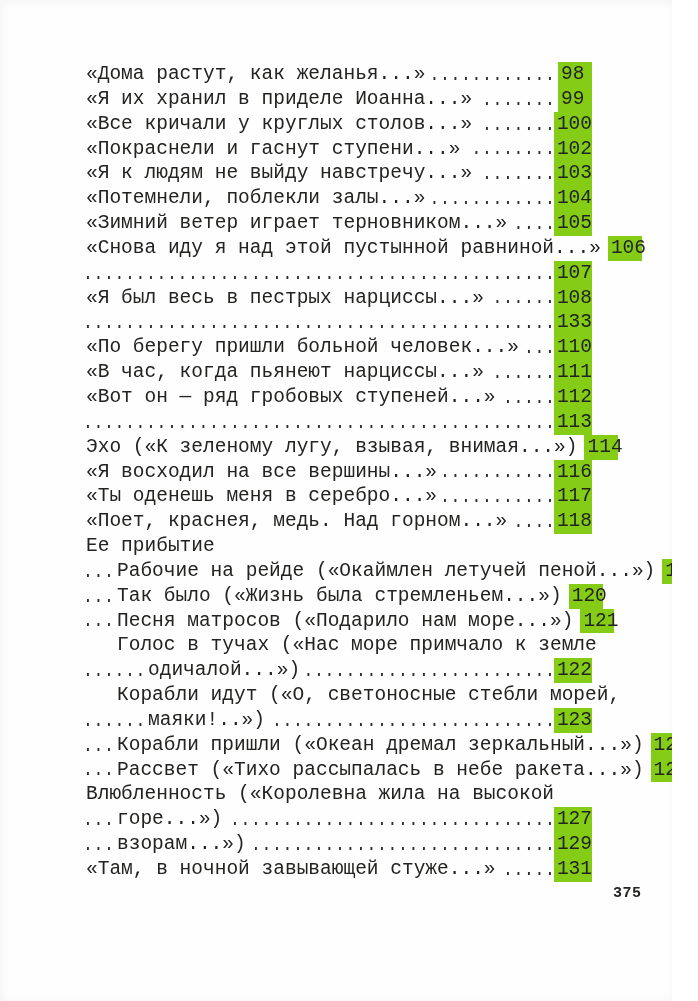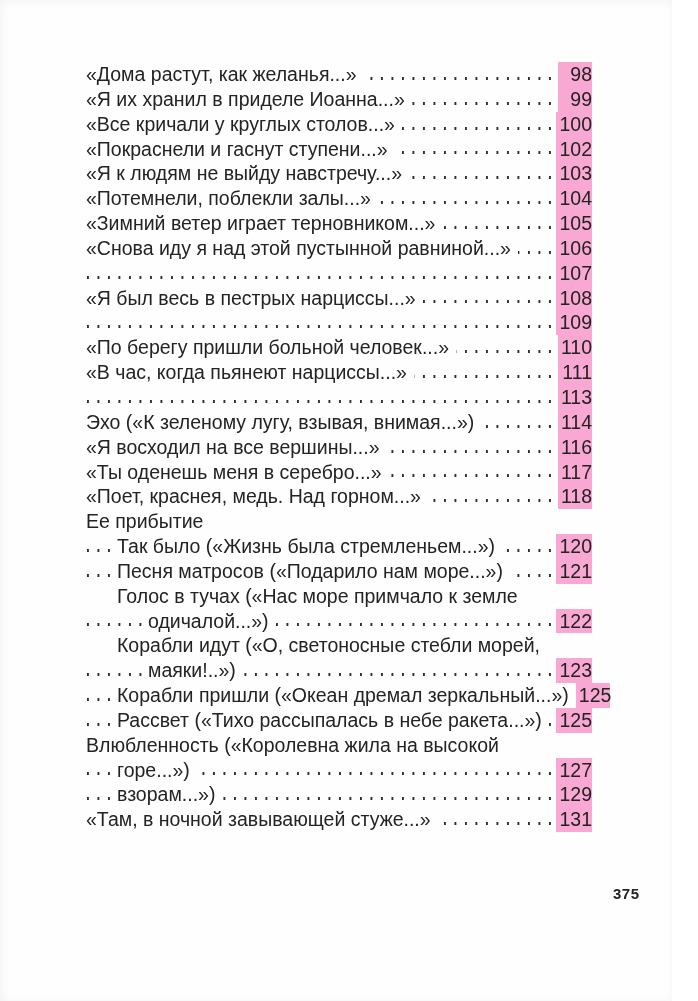--- a/index.html
+++ b/index.html
@@ -7,21 +7,21 @@
     padding: 0;
     background: #ffffff;
   }
   .book-page {
     position: relative;
     width: 672px;
     height: 1001px;
     background: #fefefe;
     overflow: hidden;
     box-shadow: inset 3px 3px 10px rgba(0,0,0,0.035), inset -2px -2px 8px rgba(0,0,0,0.02);
-    font-family: Liberation Sans, sans-serif;
+    font-family: Liberation Mono, monospace;
     color: #232321;
   }
   .toc {
     position: absolute;
     top: 62px;
     left: 86px;
     width: 506px;
   }
   .toc-line {
     position: relative;
@@ -49,23 +49,23 @@
   .toc-line.ind-1 { padding-left: 31px; }
   .toc-line.ind-2 { padding-left: 62px; }
   .toc-text {
     position: relative;
     background: #fefefe;
     padding-right: 7px;
   }
   .toc-spacer { flex: 1 1 auto; }
   .toc-page {
     position: relative;
-    background: #f9a8d4;
+    background: #84cc16;
     min-width: 31px;
-    text-align: right;
+    text-align: left;
     padding-left: 3px;
   }
   .folio {
     position: absolute;
     top: 882px;
     left: 613px;
     width: 34px;
     font-size: 15px;
     line-height: 24.85px;
     font-weight: 700;
@@ -122,31 +122,36 @@
     <span class="toc-spacer"></span>
     <span class="toc-page">107</span>
   </div>
       <div class="toc-line ind-0">
     <span class="toc-text">«Я был весь в пестрых нарциссы...»</span>
     <span class="toc-spacer"></span>
     <span class="toc-page">108</span>
   </div>
       <div class="toc-line ind-0">
     <span class="toc-spacer"></span>
-    <span class="toc-page">109</span>
+    <span class="toc-page">133</span>
   </div>
       <div class="toc-line ind-0">
     <span class="toc-text">«По берегу пришли больной человек...»</span>
     <span class="toc-spacer"></span>
     <span class="toc-page">110</span>
   </div>
       <div class="toc-line ind-0">
     <span class="toc-text">«В час, когда пьянеют нарциссы...»</span>
     <span class="toc-spacer"></span>
     <span class="toc-page">111</span>
+  </div>
+      <div class="toc-line ind-0">
+    <span class="toc-text">«Вот он — ряд гробовых ступеней...»</span>
+    <span class="toc-spacer"></span>
+    <span class="toc-page">112</span>
   </div>
       <div class="toc-line ind-0">
     <span class="toc-spacer"></span>
     <span class="toc-page">113</span>
   </div>
       <div class="toc-line ind-0">
     <span class="toc-text">Эхо («К зеленому лугу, взывая, внимая...»)</span>
     <span class="toc-spacer"></span>
     <span class="toc-page">114</span>
   </div>
@@ -162,20 +167,25 @@
   </div>
       <div class="toc-line ind-0">
     <span class="toc-text">«Поет, краснея, медь. Над горном...»</span>
     <span class="toc-spacer"></span>
     <span class="toc-page">118</span>
   </div>
       <div class="toc-line ind-0 no-page">
     <span class="toc-text">Ее прибытие</span>
     <span class="toc-spacer"></span>
 
+  </div>
+      <div class="toc-line ind-1">
+    <span class="toc-text">Рабочие на рейде («Окаймлен летучей пеной...»)</span>
+    <span class="toc-spacer"></span>
+    <span class="toc-page">119</span>
   </div>
       <div class="toc-line ind-1">
     <span class="toc-text">Так было («Жизнь была стремленьем...»)</span>
     <span class="toc-spacer"></span>
     <span class="toc-page">120</span>
   </div>
       <div class="toc-line ind-1">
     <span class="toc-text">Песня матросов («Подарило нам море...»)</span>
     <span class="toc-spacer"></span>
     <span class="toc-page">121</span>

